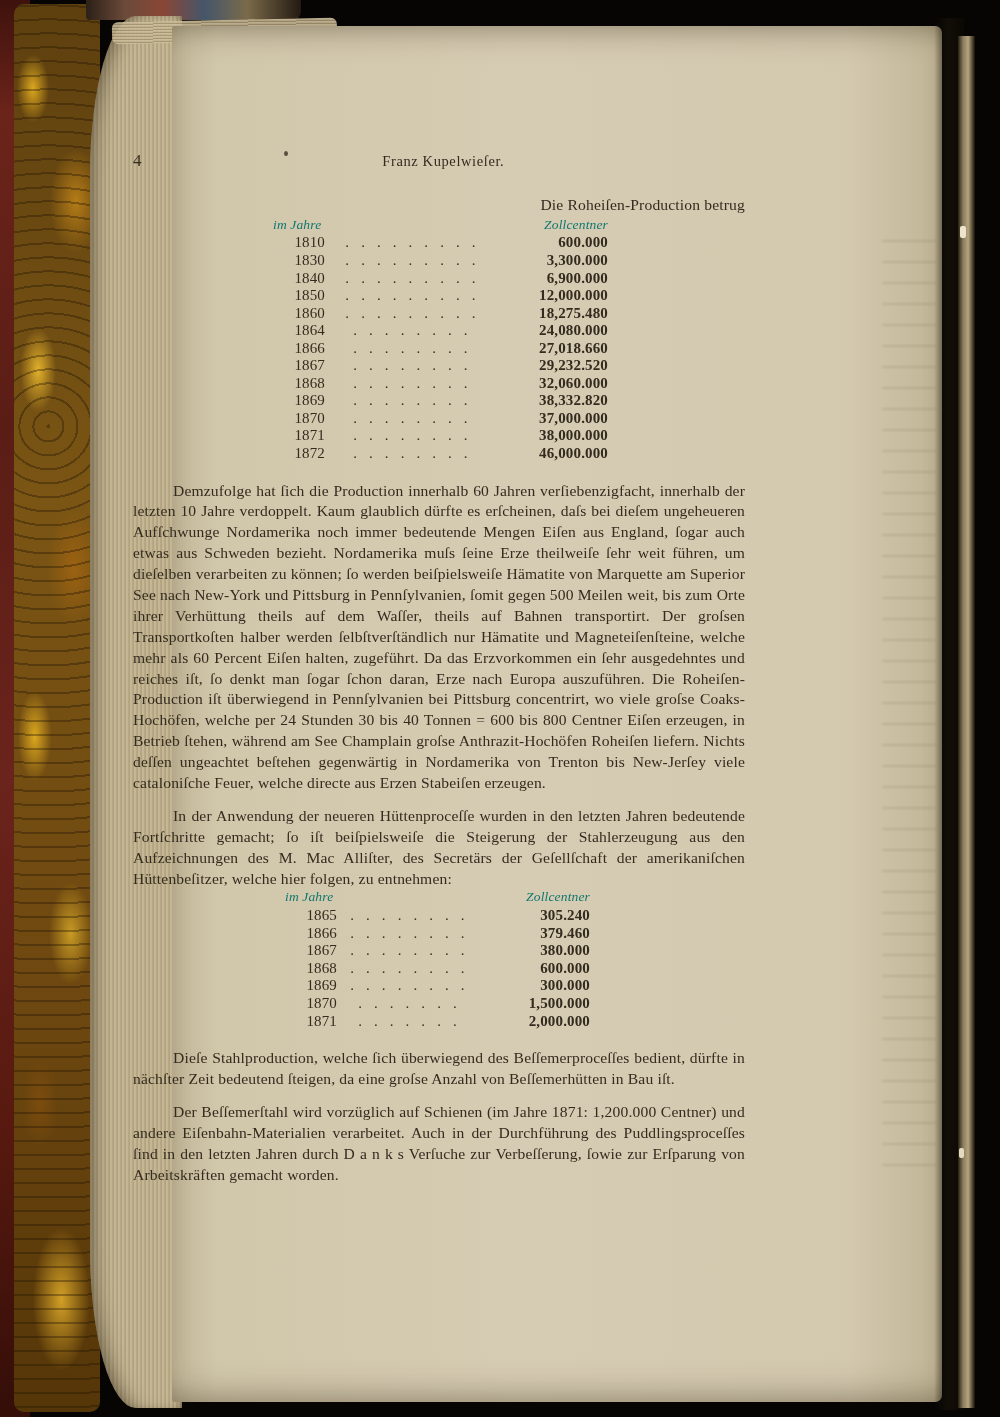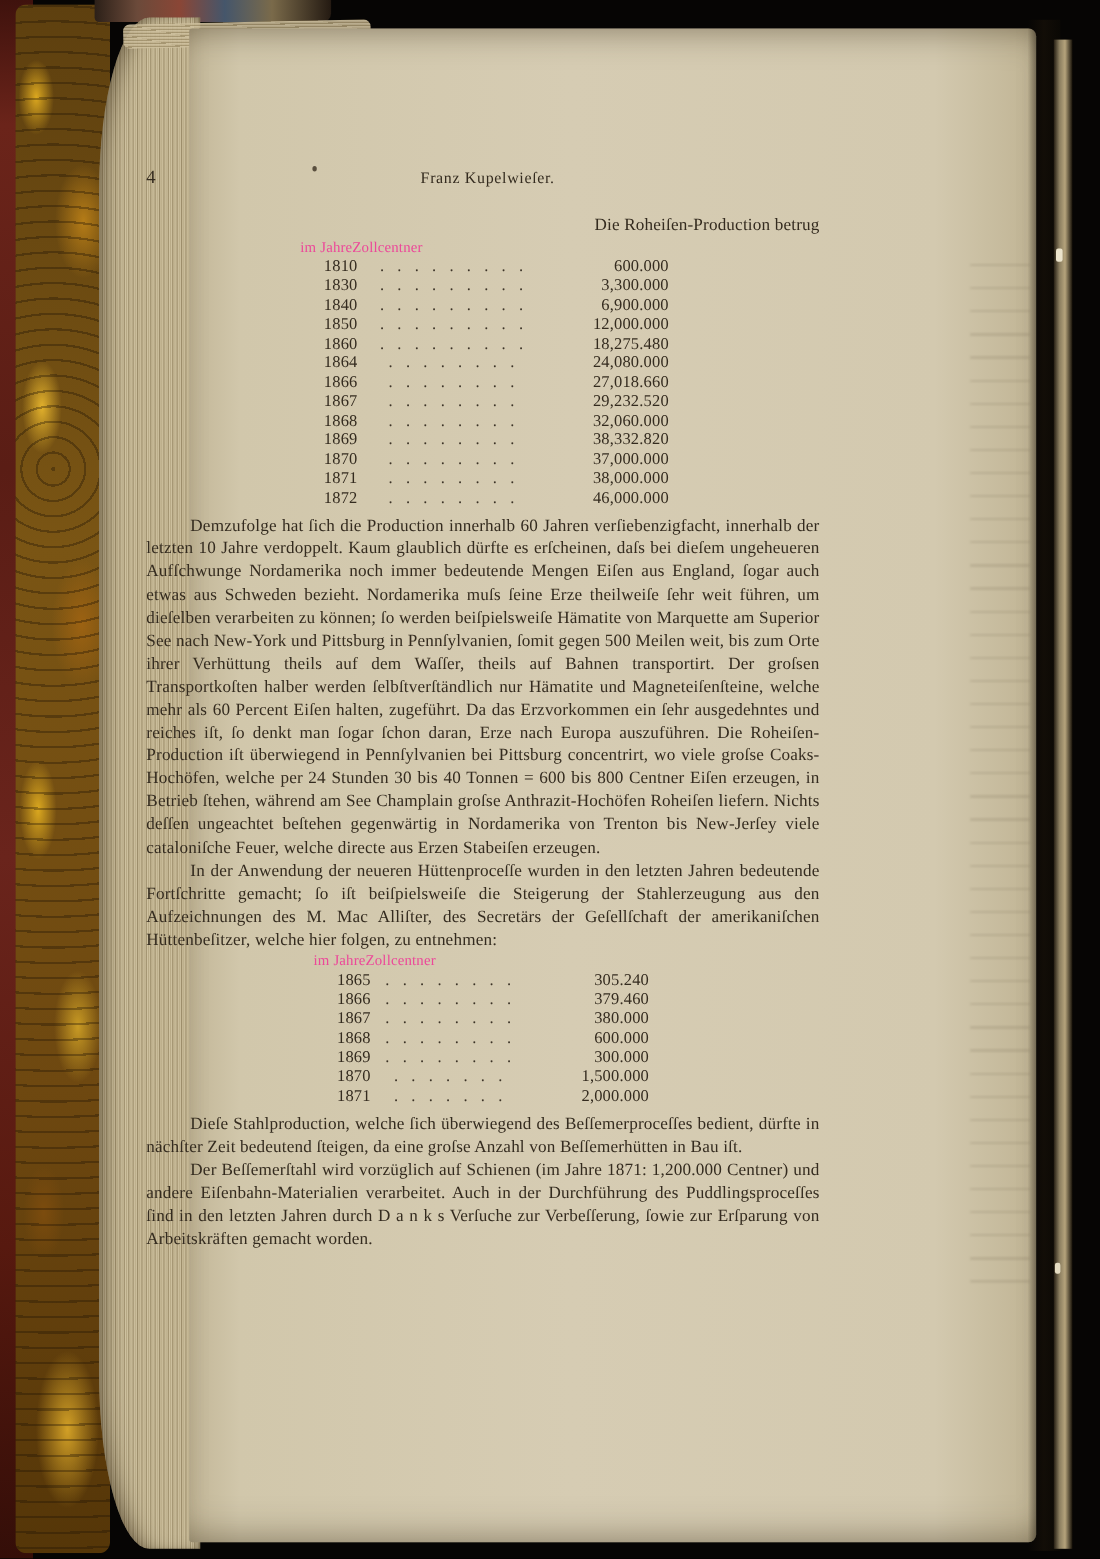--- a/index.html
+++ b/index.html
@@ -47,29 +47,29 @@
   .edge-tick-bottom{position:absolute;left:959px;top:1148px;width:5px;height:10px;background:#e4dcc2;border-radius:2px;}
   .speck{position:absolute;left:284px;top:151px;width:4px;height:5px;background:#5a4f3e;border-radius:50%;}
 
   
   .page-content{position:absolute;left:133px;top:150px;width:612px;color:#342b1f;
     font-size:15.6px;line-height:1.34;text-align:justify;letter-spacing:.15px;}
   .head-row{display:flex;align-items:baseline;margin-bottom:22px;}
   .page-number{font-size:17px;}
   .running-header{flex:1;text-align:center;font-size:14.5px;letter-spacing:.6px;}
   p{margin:0;}
-  .indent{text-indent:40px;}
+  .indent{text-indent:40px;margin-top:12px;}
   .table-caption{margin:9px 0 1px 55px;text-align:right;}
   .prodtable{margin-left:140px;width:335px;font-size:15px;line-height:1.17;text-align:left;}
   .prodtable2{margin-left:152px;width:305px;}
-  .thead{display:flex;font-size:13.5px;margin-bottom:2px;color:#ec4899;}
+  .thead{display:flex;justify-content:space-between;font-size:13.5px;margin-bottom:2px;color:#0f766e;font-style:italic;}
   .row{display:flex;align-items:flex-end;}
   .y{width:52px;text-align:right;white-space:nowrap;}
   .dots{flex:1;text-align:center;word-spacing:8px;padding:0 6px;overflow:hidden;white-space:nowrap;color:#3c3327;}
-  .v{width:112px;text-align:right;white-space:nowrap;}
+  .v{width:112px;text-align:right;white-space:nowrap;font-weight:bold;}
   .gap{height:6px;}
 </style>
 </head>
 <body>
 
 <div class="scene">
   <div class="cover-spine"></div>
   <div class="marbled-cover"></div>
   <div class="top-cover"></div>
   <div class="page-edge-stack"></div>

